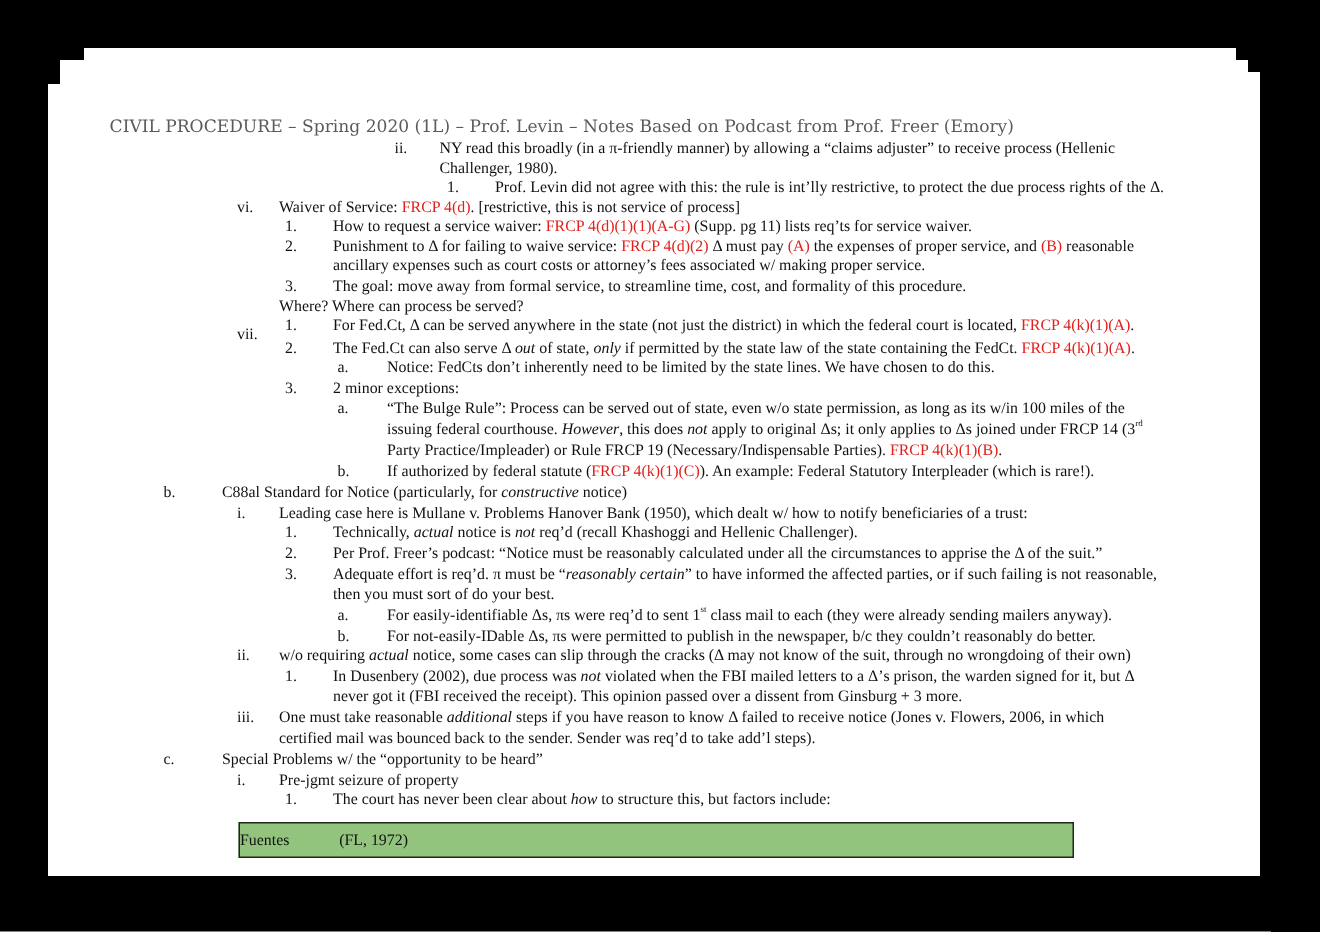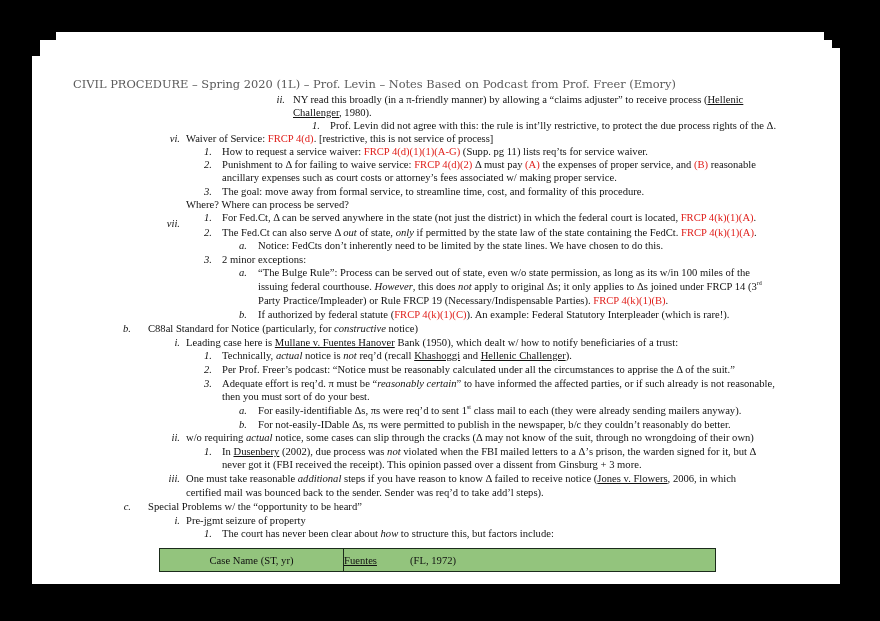--- a/index.html
+++ b/index.html
@@ -12,24 +12,24 @@
   }
   .corner { position: absolute; background: #fff; }
   .hdr {
     position: absolute; left: 0; width: 749px; top: 77px; text-align: center;
     font-family: "DejaVu Serif", serif; font-size: 11.4px; color: #5a5a5a; letter-spacing: 0px;
     white-space: nowrap;
   }
   .line {
     position: absolute; font-size: 10.6px; color: #111; white-space: nowrap; line-height: 13px;
   }
-  .mk { position: absolute; text-align: right; width: 22px; font-style: italic; }
+  .mk { position: absolute; text-align: left; width: 22px; }
   .txt { position: absolute; }
   .red { color: #e0201c; }
-  .u { text-decoration: underline; }
+  .u { }
   .i { font-style: italic; }
   sup { font-size: 6px; vertical-align: top; line-height: 6px; }
   .tbl {
     position: absolute; left: 159px; top: 548px; width: 557px; height: 24px;
     display: flex; border: 1px solid #1b2b1b; box-sizing: border-box; background: #93c47d;
   }
   .tbl .c {
     display: flex; align-items: center; justify-content: center; font-size: 10.6px; color: #111;
     border-right: 1px solid #1b2b1b; box-sizing: border-box; height: 100%;
   }
@@ -109,33 +109,33 @@
     <div class="line" style="top: 308px; left: 0px;">
       <span class="mk" style="left: 225px;">b.</span>
       <span class="txt" style="left: 258px;"><span class="">If authorized by federal statute (</span><span class="red">FRCP 4(k)(1)(C)</span><span class="">). An example: Federal Statutory Interpleader (which is rare!).</span></span>
     </div>
     <div class="line" style="top: 322px; left: 0px;">
       <span class="mk" style="left: 109px;">b.</span>
       <span class="txt" style="left: 148px;"><span class="">C88al Standard for Notice (particularly, for </span><span class="i">constructive</span><span class=""> notice)</span></span>
     </div>
     <div class="line" style="top: 336px; left: 0px;">
       <span class="mk" style="left: 158px;">i.</span>
-      <span class="txt" style="left: 186px;"><span class="">Leading case here is </span><span class="u">Mullane v. Fuentes Hanover</span><span class=""> Bank (1950), which dealt w/ how to notify beneficiaries of a trust:</span></span>
+      <span class="txt" style="left: 186px;"><span class="">Leading case here is </span><span class="u">Mullane v. Problems Hanover</span><span class=""> Bank (1950), which dealt w/ how to notify beneficiaries of a trust:</span></span>
     </div>
     <div class="line" style="top: 349px; left: 0px;">
       <span class="mk" style="left: 190px;">1.</span>
       <span class="txt" style="left: 222px;"><span class="">Technically, </span><span class="i">actual</span><span class=""> notice is </span><span class="i">not</span><span class=""> req’d (recall </span><span class="u">Khashoggi</span><span class=""> and </span><span class="u">Hellenic Challenger</span><span class="">).</span></span>
     </div>
     <div class="line" style="top: 363px; left: 0px;">
       <span class="mk" style="left: 190px;">2.</span>
       <span class="txt" style="left: 222px;"><span class="">Per Prof. Freer’s podcast: “Notice must be reasonably calculated under all the circumstances to apprise the Δ of the suit.”</span></span>
     </div>
     <div class="line" style="top: 377px; left: 0px;">
       <span class="mk" style="left: 190px;">3.</span>
-      <span class="txt" style="left: 222px;"><span class="">Adequate effort is req’d. π must be “</span><span class="i">reasonably certain</span><span class="">” to have informed the affected parties, or if such already is not reasonable,</span></span>
+      <span class="txt" style="left: 222px;"><span class="">Adequate effort is req’d. π must be “</span><span class="i">reasonably certain</span><span class="">” to have informed the affected parties, or if such failing is not reasonable,</span></span>
     </div>
     <div class="line" style="top: 390px; left: 0px;">
       <span class="txt" style="left: 222px;"><span class="">then you must sort of do your best.</span></span>
     </div>
     <div class="line" style="top: 404px; left: 0px;">
       <span class="mk" style="left: 225px;">a.</span>
       <span class="txt" style="left: 258px;"><span class="">For easily-identifiable Δs, πs were req’d to sent 1</span><sup class="">st</sup><span class=""> class mail to each (they were already sending mailers anyway).</span></span>
     </div>
     <div class="line" style="top: 418px; left: 0px;">
       <span class="mk" style="left: 225px;">b.</span>
@@ -167,20 +167,17 @@
       <span class="mk" style="left: 158px;">i.</span>
       <span class="txt" style="left: 186px;"><span class="">Pre-jgmt seizure of property</span></span>
     </div>
     <div class="line" style="top: 527px; left: 0px;">
       <span class="mk" style="left: 190px;">1.</span>
       <span class="txt" style="left: 222px;"><span class="">The court has never been clear about </span><span class="i">how</span><span class=""> to structure this, but factors include:</span></span>
     </div>
   </div>
 
 <div class="tbl" id="tbl" style="background: rgb(147, 196, 125);">
-    <div class="c" style="width: 184px;">
-      <span class="">Case Name (ST, yr)</span>
-    </div>
     <div class="c" style="width: 112px; justify-content: space-between;">
       <span class="u">Fuentes</span>
       <span class=""> (FL, 1972)</span>
     </div>
   </div>
 
 </body></html>

